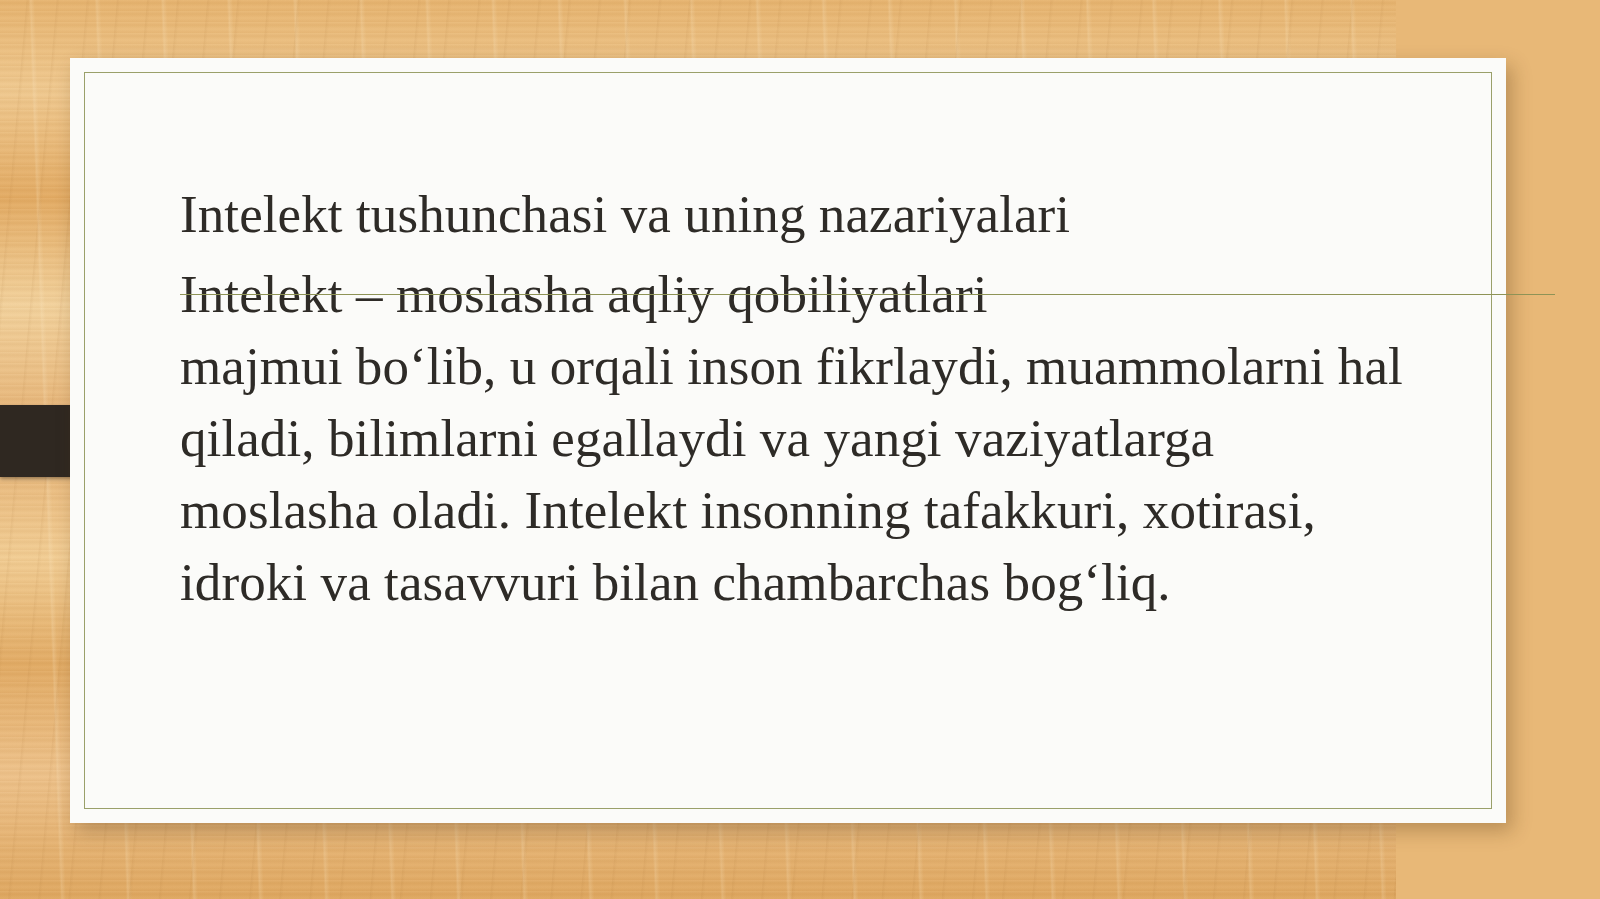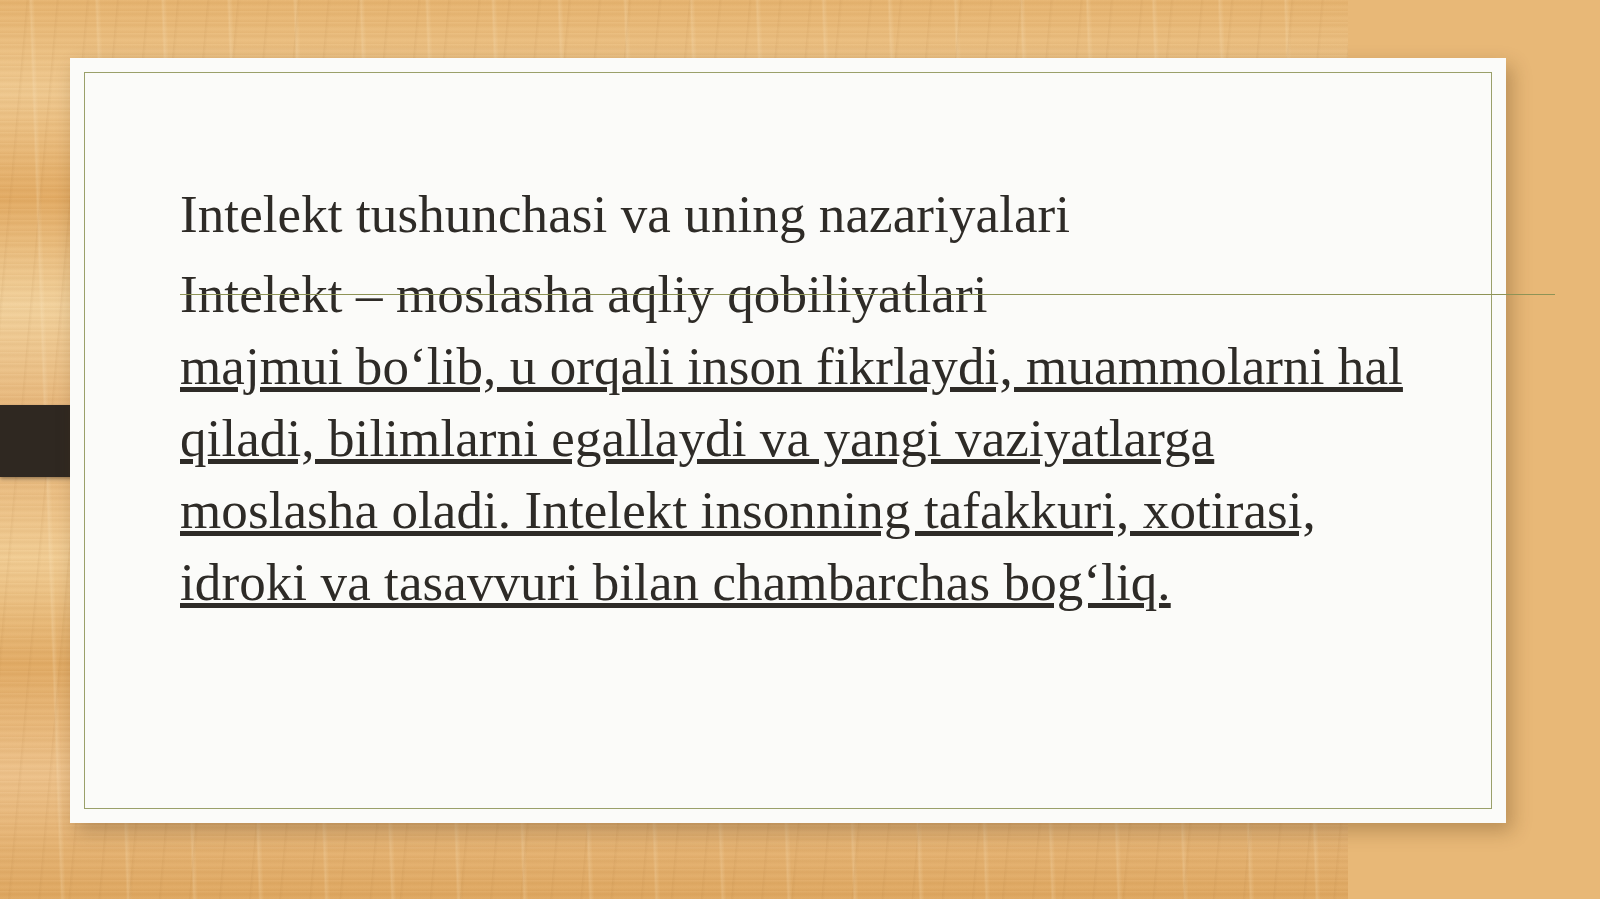--- a/index.html
+++ b/index.html
@@ -32,20 +32,21 @@
         #e7b46f 0%,
         #f0c98f 10%,
         #e3ab63 22%,
         #f3d29c 34%,
         #e5b173 48%,
         #f2cd93 62%,
         #e2ab64 74%,
         #eec28a 86%,
         #dfa75f 100%
       );
+    padding-left: 48px;
   }
   .wood-grain {
     position: absolute;
     inset: 0;
     background:
       repeating-linear-gradient(
         95deg,
         rgba(150,95,35,0.00) 0px,
         rgba(150,95,35,0.00) 26px,
         rgba(150,95,35,0.07) 27px,
@@ -125,21 +126,20 @@
     content: "";
     position: absolute;
     left: 0;
     right: -145px;
     top: 50%;
     height: 1.5px;
     background: #8e9356;
   }
   .body-rest {
     display: block;
-    text-decoration: underline;
   }
 </style>
 </head>
 <body>
 
 <div class="slide-root">
   <div class="wood-grain"></div>
 
   <div class="side-tab left"></div>
   <div class="side-tab right"></div>

